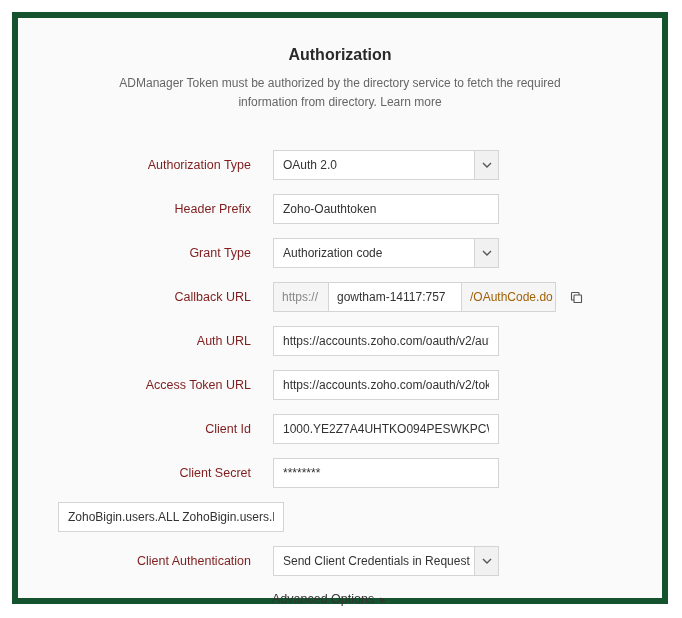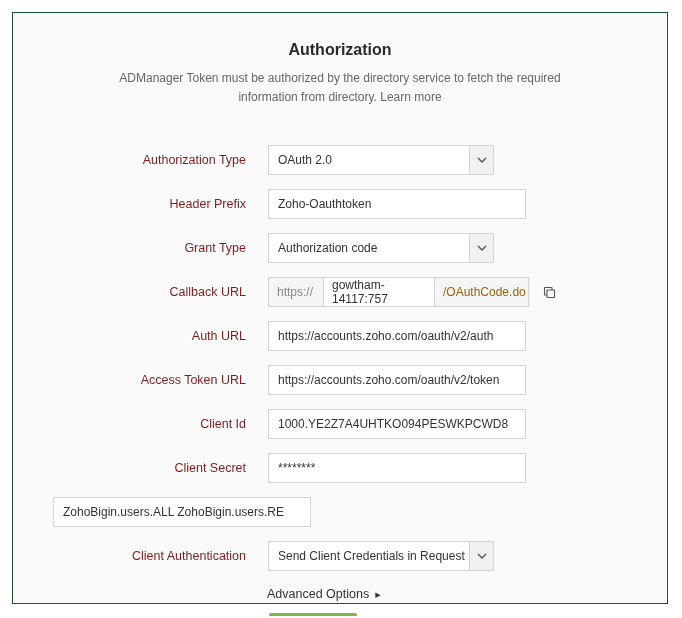--- a/index.html
+++ b/index.html
@@ -4,21 +4,21 @@
   <style>
     * { box-sizing: border-box; margin: 0; padding: 0; }
     body {
       font-family: -apple-system, BlinkMacSystemFont, "Segoe UI", Arial, sans-serif;
       background: #fff;
       padding: 12px;
       font-size: 13px;
       color: #333;
     }
     .panel {
-      border: 1px solid #14532d;
+      border: 6px solid #14532d;
       background: #fafafa;
       width: 656px;
       height: 592px;
       padding: 28px 40px 20px 40px;
     }
     .header { text-align: center; margin-bottom: 38px; }
     .title {
       font-size: 16px;
       font-weight: 600;
       color: #2a2a2a;
@@ -48,21 +48,21 @@
     .control { flex: 1; display: flex; align-items: flex-end; }
     .text-input, .select-box {
       height: 30px;
       border: 1px solid #d4d4d4;
       background: #fff;
       font-size: 12px;
       padding: 0 9px;
       color: #333;
       outline: none;
     }
-    .text-input { width: 258px; }
+    .text-input { width: 226px; }
     .select-box {
       width: 226px;
       display: flex;
       align-items: center;
       justify-content: space-between;
       cursor: pointer;
       position: relative;
     }
     .select-text { flex: 1; }
     .select-caret {
@@ -83,21 +83,21 @@
     }
     .callback-prefix, .callback-host, .callback-suffix {
       height: 30px;
       border: 1px solid #d4d4d4;
       font-size: 12px;
       display: flex;
       align-items: center;
       padding: 0 8px;
     }
     .callback-prefix { background:#f5f5f5; color:#888; border-right:none; width:55px; }
-    .callback-host { background:#fff; color:#333; width:112px; padding:0 8px; }
+    .callback-host { background:#fff; color:#333; width:134px; padding:0 8px; }
     .callback-suffix { background:#f5f5f5; color:#a16207; border-left:none; width:94px; white-space:nowrap; overflow:hidden; }
     .copy-btn {
       width: 28px; height: 30px;
       display: flex; align-items:center; justify-content:center;
       cursor: pointer; margin-left: 6px;
     }
     .copy-btn svg { width:15px; height:15px; stroke:#555; }
     .advanced-row {
       text-align: center;
       margin: 16px 0 12px 98px;

